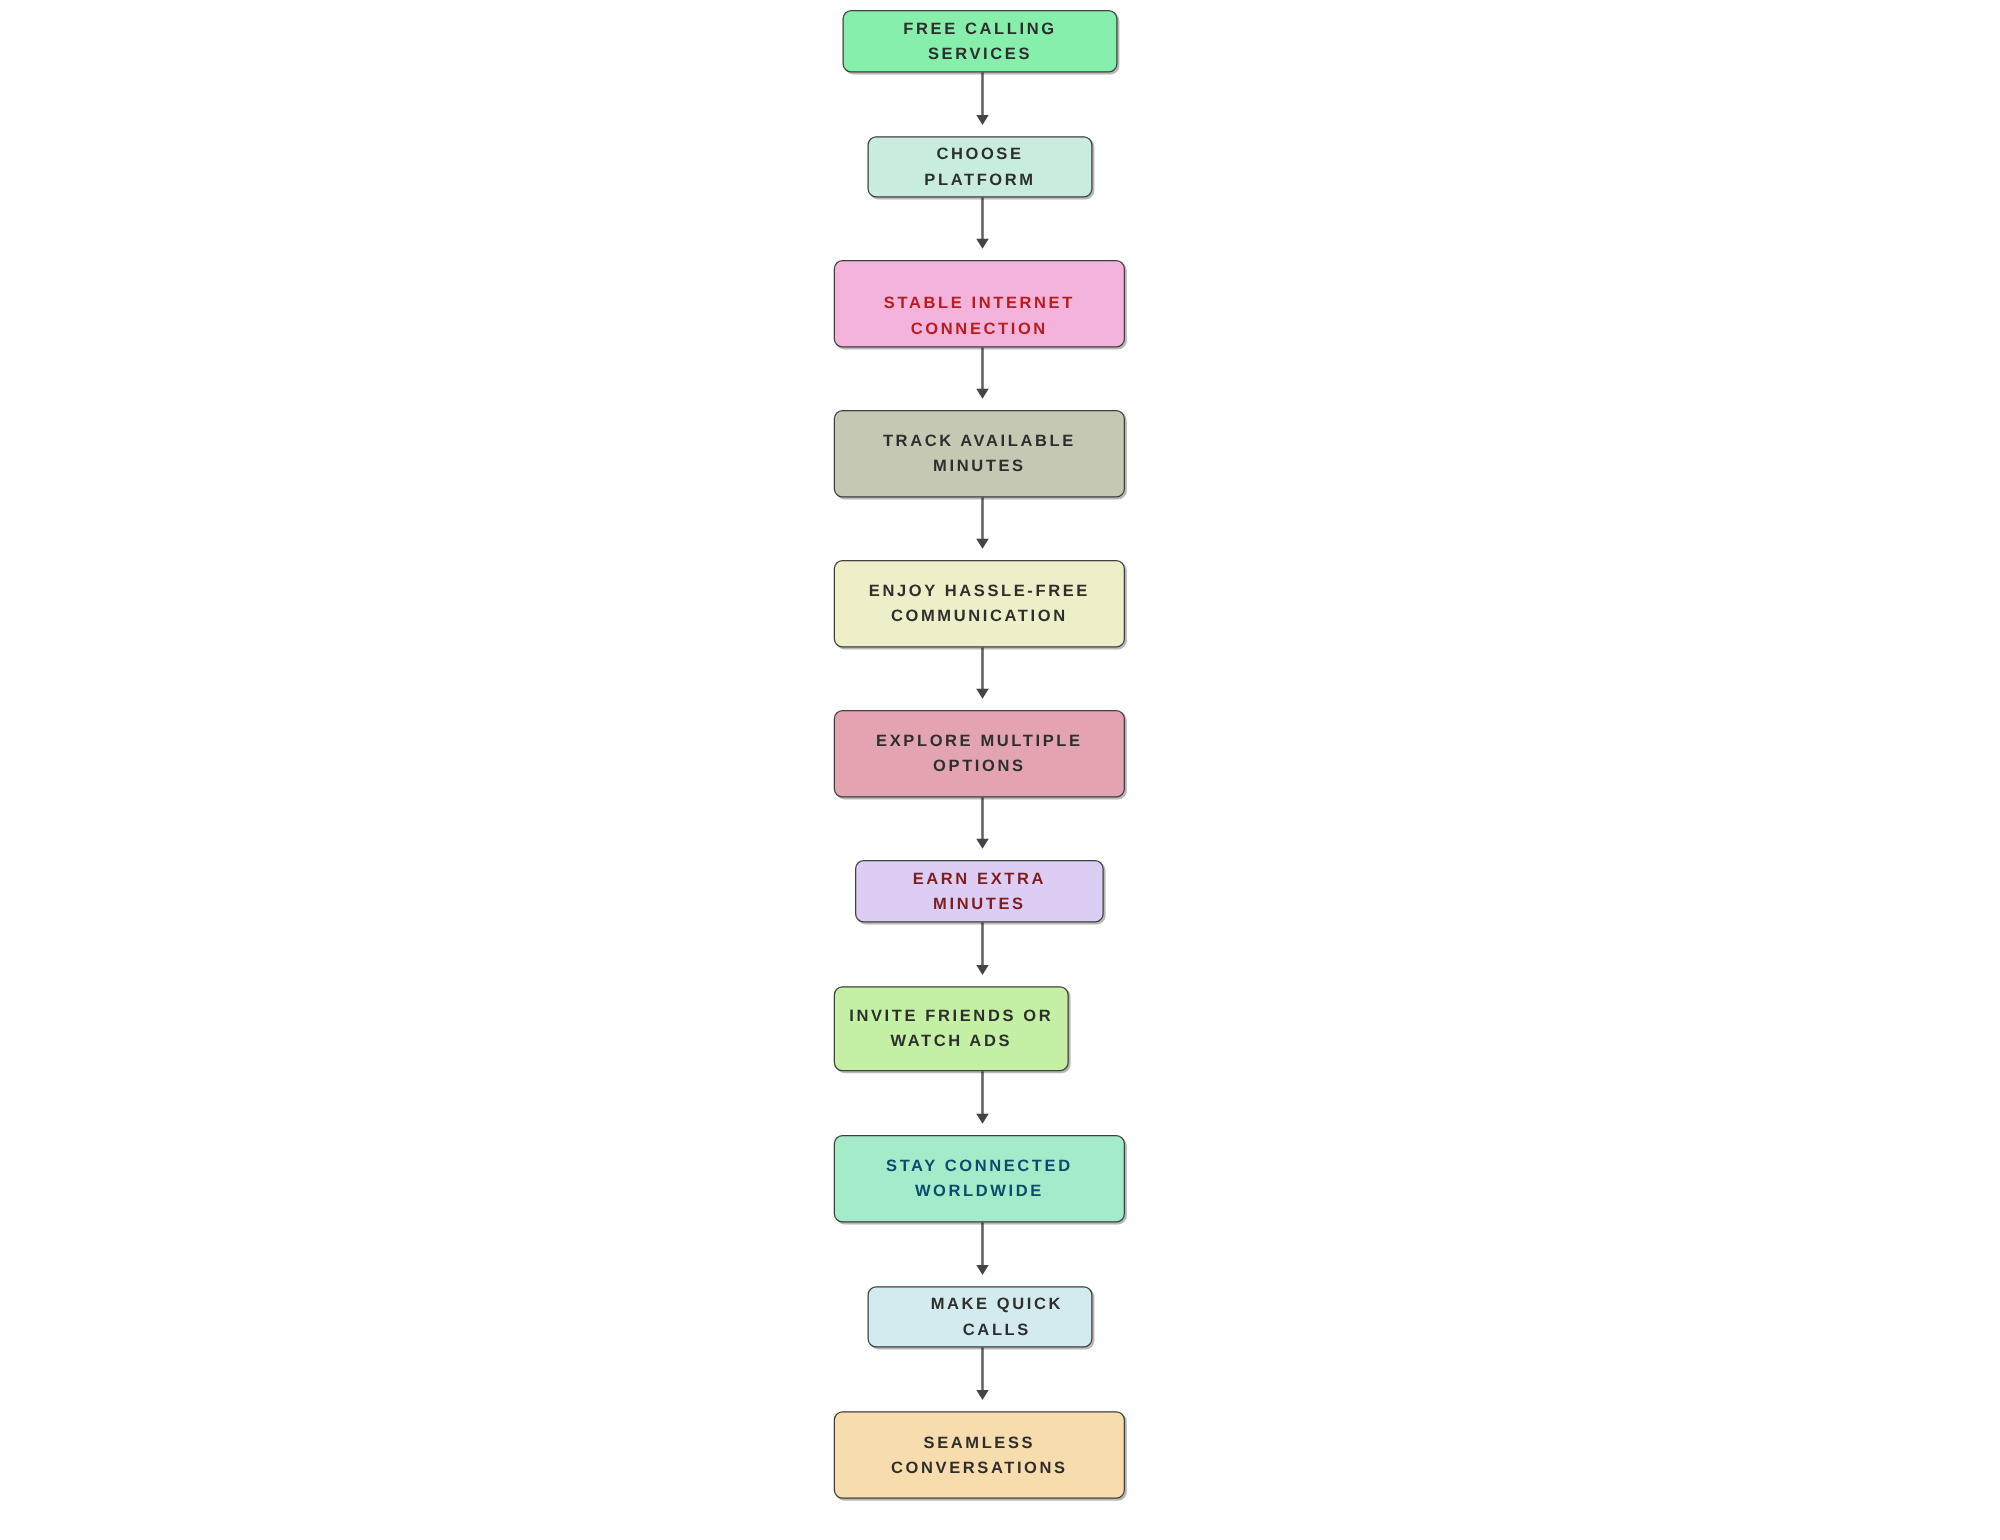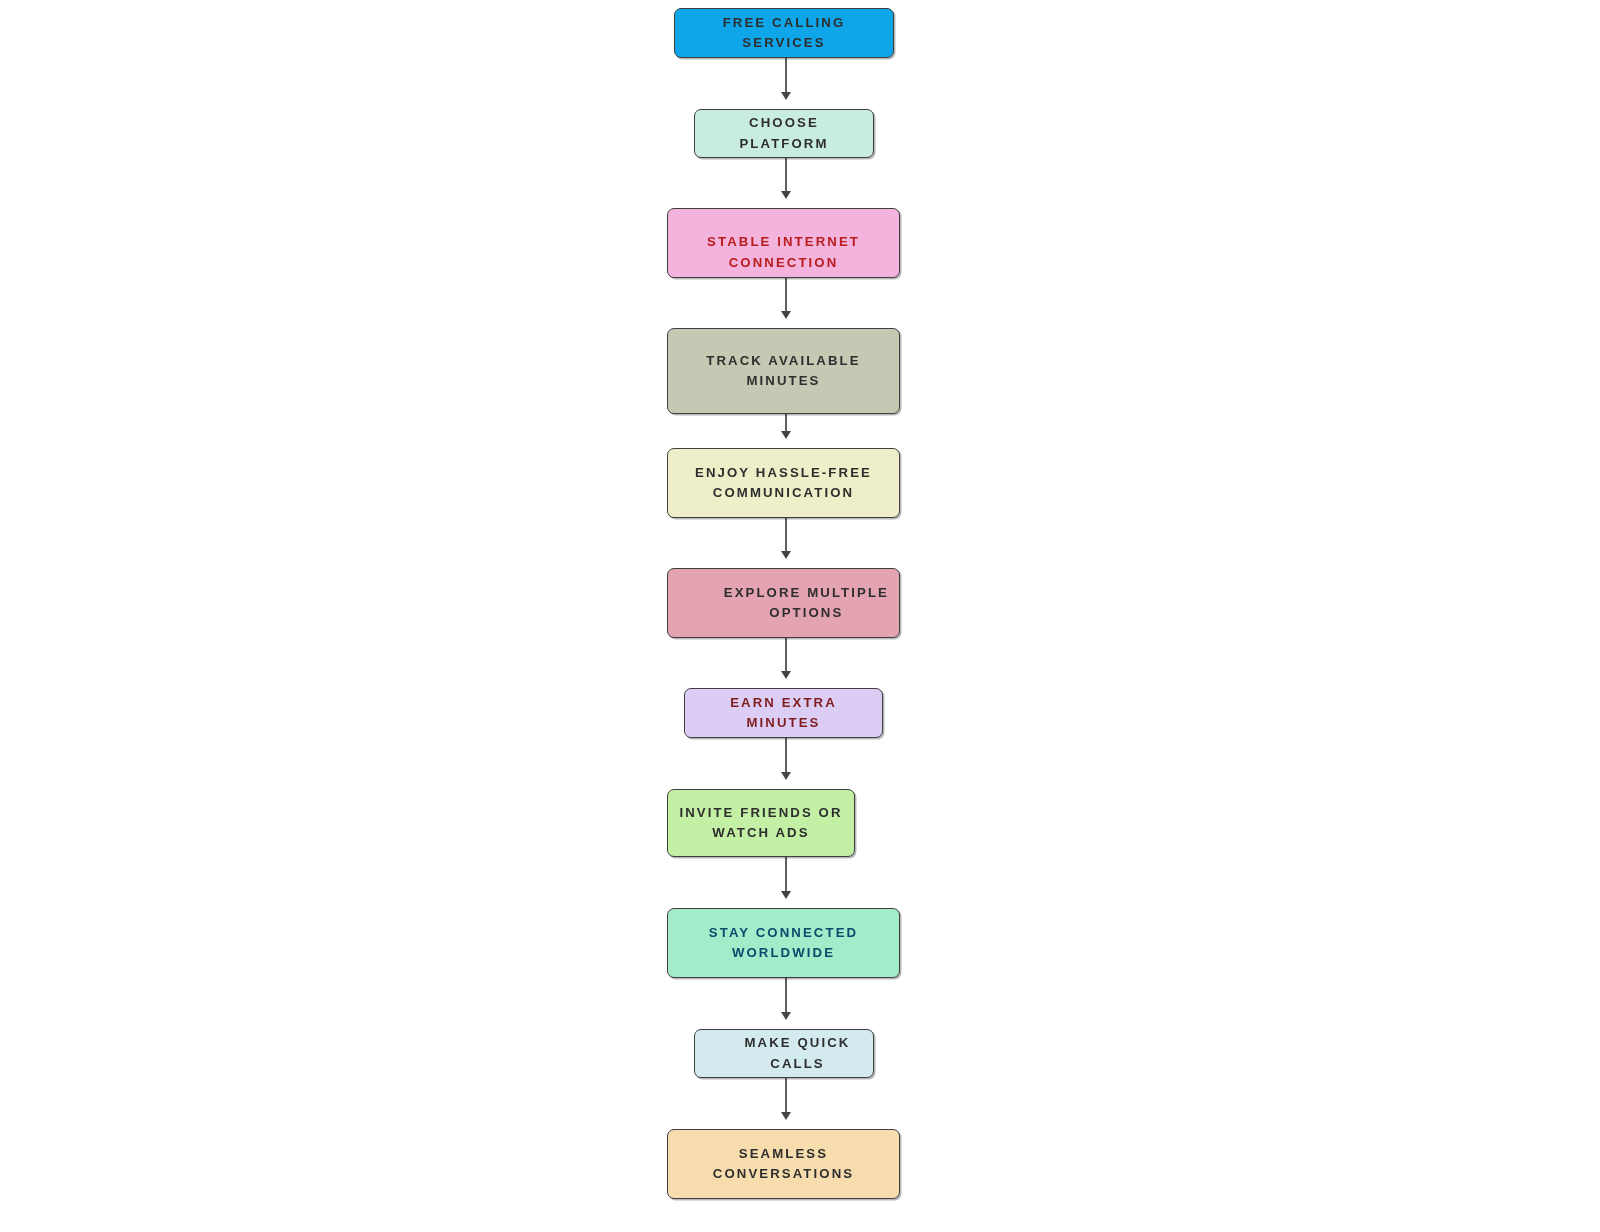--- a/index.html
+++ b/index.html
@@ -104,39 +104,39 @@
       <div class="edge-head" style="top: 33.5px; border-top-color: rgb(68, 68, 68);"></div>
     </div>
     <div class="edge" style="left: 785px; top: 978px; width: 2px; height: 42px;">
       <div class="edge-line" style="height: 35px; background: rgb(95, 95, 95);"></div>
       <div class="edge-head" style="top: 33.5px; border-top-color: rgb(68, 68, 68);"></div>
     </div>
     <div class="edge" style="left: 785px; top: 1078px; width: 2px; height: 42px;">
       <div class="edge-line" style="height: 35px; background: rgb(95, 95, 95);"></div>
       <div class="edge-head" style="top: 33.5px; border-top-color: rgb(68, 68, 68);"></div>
     </div>
-    <div class="node" style="left: 674px; top: 8px; width: 220px; height: 50px; background: #0ea5e9; border-color: rgb(63, 63, 63);">
+    <div class="node" style="left: 674px; top: 8px; width: 220px; height: 50px; background: #86efac; border-color: rgb(63, 63, 63);">
       <span class="node-label" style="color: rgb(46, 46, 46);">FREE CALLING SERVICES</span>
     </div>
     <div class="node" style="left: 694px; top: 109px; width: 180px; height: 49px; background: rgb(200, 236, 222); border-color: rgb(63, 63, 63);">
       <span class="node-label" style="color: rgb(46, 46, 46);">CHOOSE PLATFORM</span>
     </div>
     <div class="node" style="left: 667px; top: 208px; width: 233px; height: 70px; background: rgb(244, 179, 221); border-color: rgb(63, 63, 63);">
       <span class="node-label" style="color: #b91c1c; margin-top: 19px;">STABLE INTERNET
 CONNECTION</span>
     </div>
-    <div class="node" style="left: 667px; top: 328px; width: 233px; height: 86px; background: rgb(197, 201, 179); border-color: rgb(63, 63, 63);">
+    <div class="node" style="left: 667px; top: 328px; width: 233px; height: 70px; background: rgb(197, 201, 179); border-color: rgb(63, 63, 63);">
       <span class="node-label" style="color: rgb(46, 46, 46);">TRACK AVAILABLE
 MINUTES</span>
     </div>
     <div class="node" style="left: 667px; top: 448px; width: 233px; height: 70px; background: rgb(238, 238, 200); border-color: rgb(63, 63, 63);">
       <span class="node-label" style="color: rgb(46, 46, 46);">ENJOY HASSLE-FREE
 COMMUNICATION</span>
     </div>
-    <div class="node" style="left: 667px; top: 568px; width: 233px; height: 70px; background: rgb(227, 163, 177); border-color: rgb(63, 63, 63); justify-content: flex-end;">
+    <div class="node" style="left: 667px; top: 568px; width: 233px; height: 70px; background: rgb(227, 163, 177); border-color: rgb(63, 63, 63);">
       <span class="node-label" style="color: rgb(46, 46, 46);">EXPLORE MULTIPLE
 OPTIONS</span>
     </div>
     <div class="node" style="left: 684px; top: 688px; width: 199px; height: 50px; background: rgb(220, 205, 245); border-color: rgb(63, 63, 63);">
       <span class="node-label" style="color: #7f1d1d;">EARN EXTRA MINUTES</span>
     </div>
     <div class="node" style="left: 667px; top: 789px; width: 188px; height: 68px; background: rgb(195, 240, 165); border-color: rgb(63, 63, 63);">
       <span class="node-label" style="color: rgb(46, 46, 46);">INVITE FRIENDS OR
 WATCH ADS</span>
     </div>

